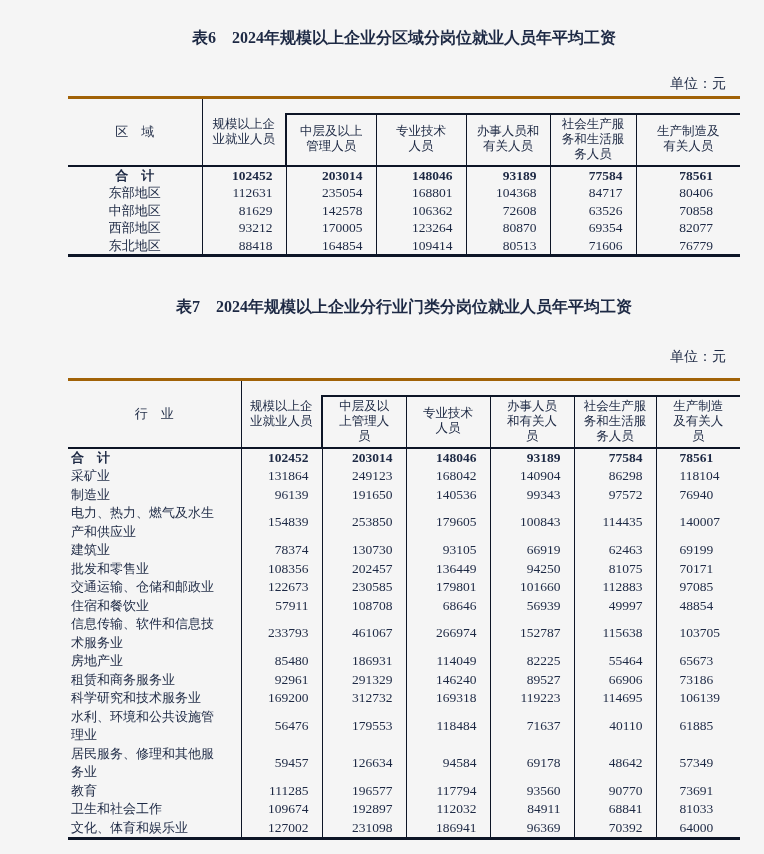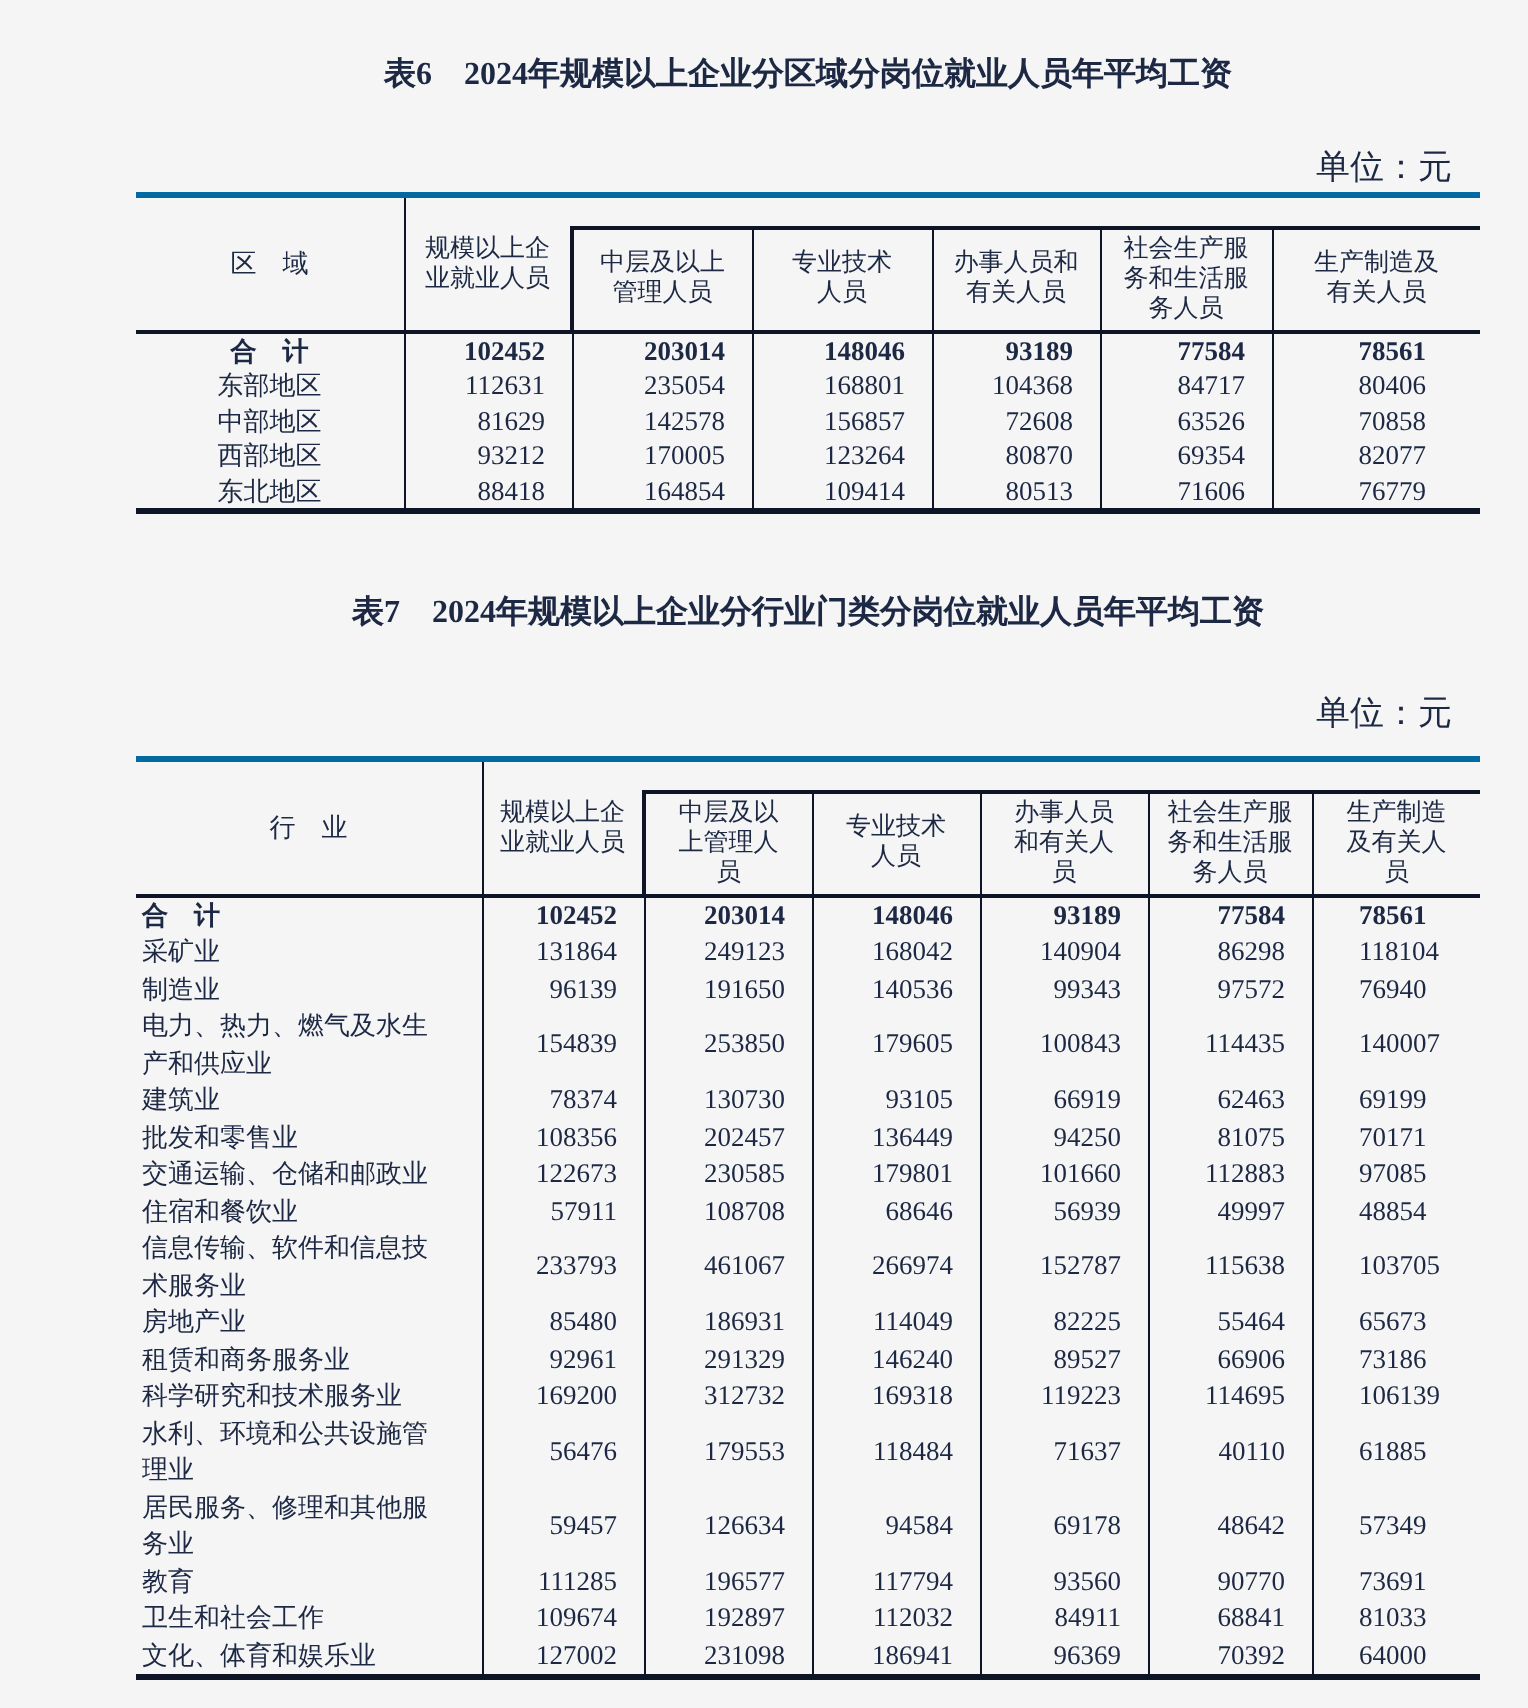--- a/index.html
+++ b/index.html
@@ -21,32 +21,32 @@
     text-align: center;
     font-weight: bold;
     font-size: 16px;
     line-height: 20px;
     color: #1d2944;
   }
   .title-6 { padding-top: 28px; }
   .title-7 { padding-top: 40px; }
   .unit {
     text-align: right;
-    font-size: 17px;
+    font-size: 14px;
     line-height: 15px;
     padding-right: 14px;
   }
   .unit-6 { margin-top: 28px; margin-bottom: 5px; }
   .unit-7 { margin-top: 32px; margin-bottom: 14px; }
 
   table.stat-table {
     width: 672px;
     table-layout: fixed;
     border-collapse: collapse;
-    border-top: 3px solid #0369a1;
+    border-top: 3px solid #a16207;
     border-bottom: 3px solid #0d1526;
   }
   thead { border-bottom: 2px solid #0d1526; }
   th {
     font-weight: normal;
     font-size: 12.5px;
     text-align: center;
     vertical-align: middle;
     white-space: pre-line;
     padding: 0;
@@ -141,21 +141,21 @@
           <td class="num">168801</td>
           <td class="num">104368</td>
           <td class="num">84717</td>
           <td class="num">80406</td>
         </tr>
 
         <tr class="data-row">
           <td class="lbl">中部地区</td>
           <td class="num">81629</td>
           <td class="num">142578</td>
-          <td class="num">156857</td>
+          <td class="num">106362</td>
           <td class="num">72608</td>
           <td class="num">63526</td>
           <td class="num">70858</td>
         </tr>
 
         <tr class="data-row">
           <td class="lbl">西部地区</td>
           <td class="num">93212</td>
           <td class="num">170005</td>
           <td class="num">123264</td>

